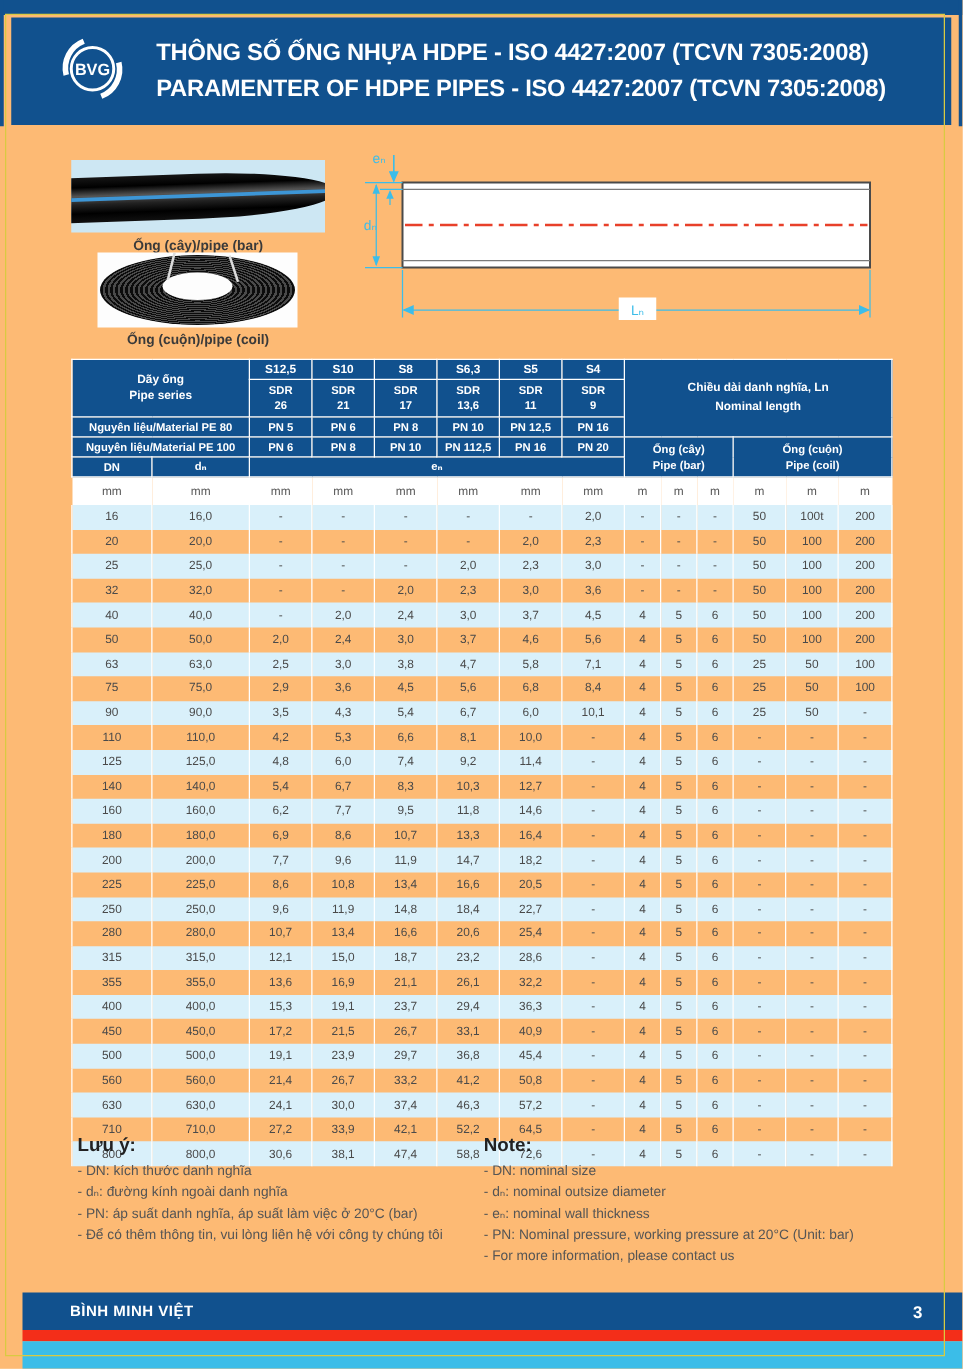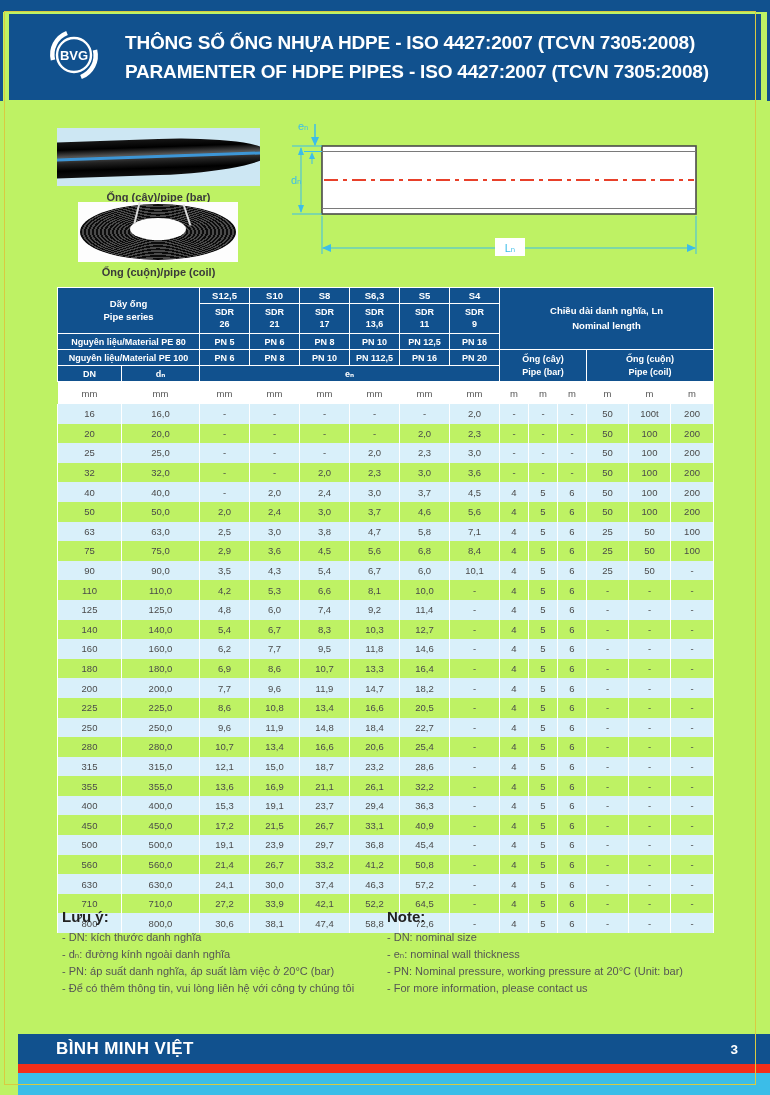--- a/index.html
+++ b/index.html
@@ -1,17 +1,17 @@
 <!DOCTYPE html>
 <html><head>
 <meta charset="utf-8">
 <style>
   html,body{margin:0;padding:0;}
   body{font-family:"Liberation Sans","DejaVu Sans",sans-serif;}
-  .page{position:relative;width:770px;height:1095px;background:#bef264;overflow:hidden;}
+  .page{position:relative;width:770px;height:1095px;background:#fdba74;overflow:hidden;}
 
   
   .bleed-top{position:absolute;left:0;top:0;width:770px;height:12px;background:#11518e;}
   .bleed-left{position:absolute;left:0;top:0;width:3px;height:101px;background:#11518e;}
   .bleed-right{position:absolute;right:0;top:0;width:3px;height:101px;background:#11518e;}
   .page-border{position:absolute;left:4px;top:11px;width:750px;height:1072px;border:1.5px solid #d9ca41;z-index:60;pointer-events:none;}
 
   
   .header-bar{position:absolute;left:9px;top:14px;right:9px;height:86px;background:#11518e;display:flex;align-items:center;}
   .logo{margin-left:36px;flex:0 0 auto;}
@@ -53,21 +53,21 @@
   
   .notes{position:absolute;top:908px;width:320px;}
   .notes.vi{left:62px;}
   .notes.en{left:387px;}
   .notes h3{margin:0 0 4px 0;font-size:15px;color:#222;}
   .notes ul{margin:0;padding:0;list-style:none;}
   .notes li{font-size:11px;color:#555;line-height:1.55;}
 
   
   .footer-bar{position:absolute;left:18px;top:1034px;width:752px;height:30px;background:#11518e;color:#fff;display:flex;align-items:center;justify-content:space-between;}
-  .footer-brand{margin-left:38px;font-size:17px;font-weight:bold;letter-spacing:0.4px;}
+  .footer-brand{margin-left:38px;font-size:12px;font-weight:bold;letter-spacing:0.4px;}
   .footer-page{margin-right:32px;font-size:13.5px;font-weight:bold;}
   .footer-red{position:absolute;left:18px;top:1064px;width:752px;height:9px;background:#f32e19;}
   .footer-cyan{position:absolute;left:18px;top:1073px;width:752px;height:22px;background:#3bbde8;}
 </style>
 </head>
 <body>
 
 <div class="page">
 
   <div class="bleed-top"></div>
@@ -694,20 +694,21 @@
         <li>- DN: kích thước danh nghĩa</li>
         <li>- dₙ: đường kính ngoài danh nghĩa</li>
         <li>- PN: áp suất danh nghĩa, áp suất làm việc ở 20°C (bar)</li>
         <li>- Để có thêm thông tin, vui lòng liên hệ với công ty chúng tôi</li>
       </ul>
   </div>
   <div class="notes en">
     <h3>Note:</h3>
     <ul>
         <li>- DN: nominal size</li>
+        <li>- dₙ: nominal outsize diameter</li>
         <li>- eₙ: nominal wall thickness</li>
         <li>- PN: Nominal pressure, working pressure at 20°C (Unit: bar)</li>
         <li>- For more information, please contact us</li>
       </ul>
   </div>
 
   <div class="footer-bar">
     <span class="footer-brand">BÌNH MINH VIỆT</span>
     <span class="footer-page">3</span>
   </div>

